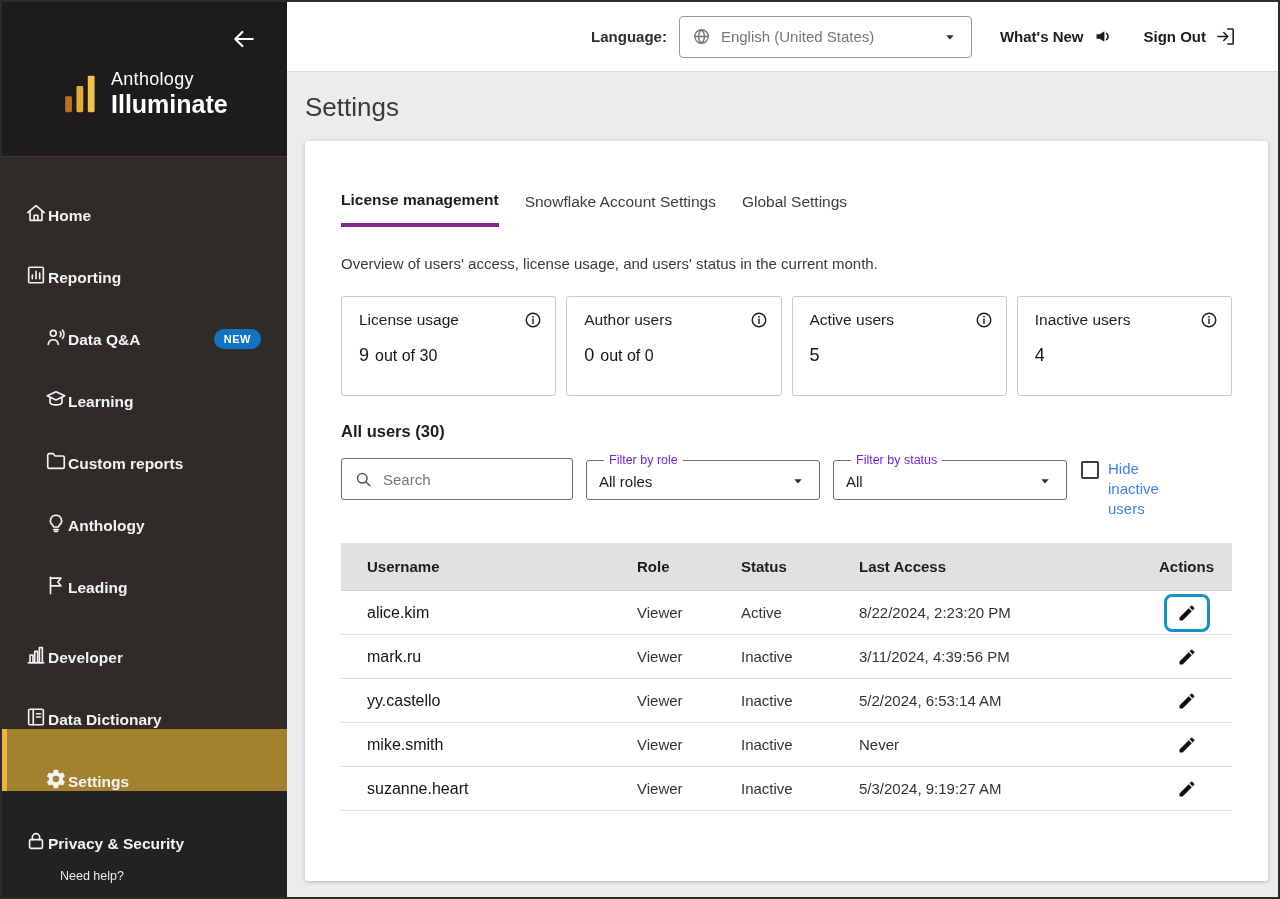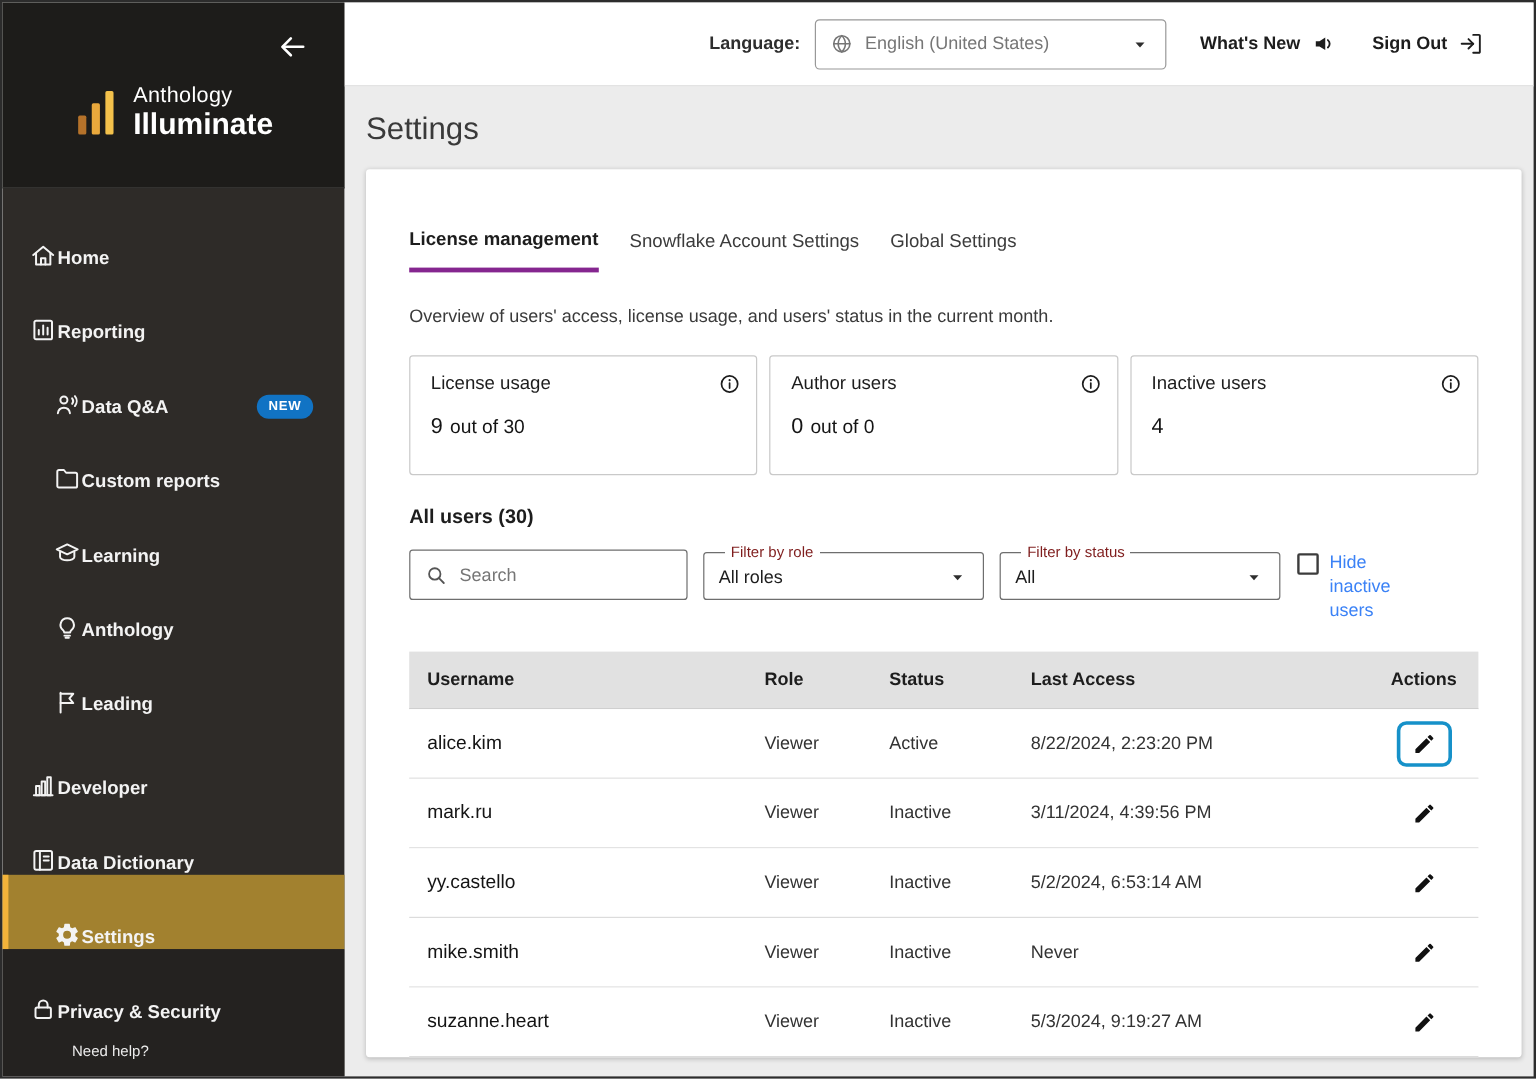--- a/index.html
+++ b/index.html
@@ -52,30 +52,30 @@
   .stat-value{margin-top:16px;display:flex;align-items:baseline;gap:6px;color:#141414}
   .stat-value .num{font-size:18px}
   .stat-value .suffix{font-size:16px}
 
   .all-users{font-size:16.5px;font-weight:700;color:#1d1d1d;margin-bottom:12px}
   .filters{display:flex;gap:13px;margin-bottom:24px;align-items:flex-start}
   .search-box{width:232px;height:42px;border:1px solid #6e6e6e;border-radius:3px;display:flex;align-items:center;gap:10px;padding:0 12px;margin-top:5px;background:#fff;color:#555}
   .search-box input{border:none;outline:none;font-size:15px;width:160px;color:#333;font-family:inherit;background:transparent}
   .search-box input::placeholder{color:#767676}
   fieldset.selectf{width:234px;border:1px solid #6e6e6e;border-radius:3px;padding:0 12px;height:47px;background:#fff}
-  fieldset.selectf legend{font-size:12.5px;color:#7f1d1d;padding:0 5px;margin-left:5px}
+  fieldset.selectf legend{font-size:12.5px;color:#6d28d9;padding:0 5px;margin-left:5px}
   .sel-inner{display:flex;align-items:center;justify-content:space-between;height:28px;font-size:15px;color:#1d1d1d;cursor:pointer}
   .sel-inner .caret{color:#2e2e2e;display:flex}
   .hide-inactive{display:flex;gap:9px;margin-top:6px;margin-left:1px}
   .cb{width:18px;height:18px;border:2px solid #3c3c3c;border-radius:2px;flex:0 0 18px;background:#fff;cursor:pointer;margin-top:2px}
   .cb-label{font-size:15px;color:#3b82f6;width:64px;line-height:20px}
 
   .tbl-head{display:grid;grid-template-columns:296px 104px 118px 300px 1fr;background:#e1e1e1;height:48px;align-items:center;font-weight:700;font-size:15px;color:#1d1d1d;border-bottom:1px solid #cfcfcf}
-  .tbl-row{display:grid;grid-template-columns:296px 104px 118px 300px 1fr;height:58px;align-items:center;border-bottom:1px solid #dcdcdc;font-size:15px;color:#333;background:#fff}
-  .tbl-head > div:first-child,.tbl-row > div:first-child{padding-left:15px}
+  .tbl-row{display:grid;grid-template-columns:296px 104px 118px 300px 1fr;height:44px;align-items:center;border-bottom:1px solid #dcdcdc;font-size:15px;color:#333;background:#fff}
+  .tbl-head > div:first-child,.tbl-row > div:first-child{padding-left:26px}
   .col-actions{text-align:right;padding-right:30px}
   .cell-user{font-size:16px;color:#141414}
   .cell-actions{display:flex;justify-content:flex-end;padding-right:22px}
   .edit-btn{width:46px;height:38px;border:3px solid transparent;background:none;border-radius:8px;display:flex;align-items:center;justify-content:center;cursor:pointer;color:#111}
   .edit-btn.focused{border-color:#1691c9}
 
   svg{display:block}
 </style>
 </head>
 <body>
@@ -135,33 +135,33 @@
               <path d="M16.5 6.5c1.2 1.5 1.2 3.5 0 5"></path>
               <path d="M19 4.5c2.2 2.6 2.2 6.4 0 9"></path>
             </svg>
           </span>
         <span>Data Q&amp;A</span>
         <span class="badge">NEW</span>
       </div>
       <div class="nav-item indent">
         <span class="nav-icon">
             <svg width="22" height="22" viewBox="0 0 24 24" fill="none" stroke="currentColor" stroke-width="1.8" stroke-linecap="round" stroke-linejoin="round">
-              <path d="M3 7V5.5A1.5 1.5 0 0 1 4.5 4H9l2 2.5h8.5A1.5 1.5 0 0 1 21 8v10.5a1.5 1.5 0 0 1-1.5 1.5h-15A1.5 1.5 0 0 1 3 18.5V7z"></path>
-            </svg>
-          </span>
-        <span>Custom reports</span>
-      </div>
-      <div class="nav-item indent">
-        <span class="nav-icon">
-            <svg width="22" height="22" viewBox="0 0 24 24" fill="none" stroke="currentColor" stroke-width="1.8" stroke-linecap="round" stroke-linejoin="round">
               <path d="M12 4 2.5 8.5 12 13l9.5-4.5L12 4z"></path>
               <path d="M5.5 10.8v4.7c0 1.6 2.9 2.9 6.5 2.9s6.5-1.3 6.5-2.9v-4.7"></path>
             </svg>
           </span>
         <span>Learning</span>
+      </div>
+      <div class="nav-item indent">
+        <span class="nav-icon">
+            <svg width="22" height="22" viewBox="0 0 24 24" fill="none" stroke="currentColor" stroke-width="1.8" stroke-linecap="round" stroke-linejoin="round">
+              <path d="M3 7V5.5A1.5 1.5 0 0 1 4.5 4H9l2 2.5h8.5A1.5 1.5 0 0 1 21 8v10.5a1.5 1.5 0 0 1-1.5 1.5h-15A1.5 1.5 0 0 1 3 18.5V7z"></path>
+            </svg>
+          </span>
+        <span>Custom reports</span>
       </div>
       <div class="nav-item indent">
         <span class="nav-icon">
             <svg width="22" height="22" viewBox="0 0 24 24" fill="none" stroke="currentColor" stroke-width="1.8" stroke-linecap="round" stroke-linejoin="round">
               <path d="M12 3.5a6 6 0 0 0-3.9 10.6c.7.6 1.1 1.4 1.2 2.3h5.4c.1-.9.5-1.7 1.2-2.3A6 6 0 0 0 12 3.5z"></path>
               <path d="M9.5 19.3h5M10.5 21.3h3"></path>
             </svg>
           </span>
         <span>Anthology</span>
       </div>
@@ -296,20 +296,36 @@
                   <svg width="18" height="18" viewBox="0 0 24 24" fill="none" stroke="currentColor" stroke-width="1.9">
                     <circle cx="12" cy="12" r="9"></circle>
                     <path d="M12 11v5.5" stroke-linecap="round"></path>
                     <circle cx="12" cy="7.7" r="1.2" fill="currentColor" stroke="none"></circle>
                   </svg>
                 </span>
             </div>
             <div class="stat-value">
               <span class="num">0</span>
               <span class="suffix">out of 0</span>
+            </div>
+          </div>
+          <div class="stat">
+            <div class="stat-head">
+              <span class="stat-title">Active users</span>
+              <span class="info-icon">
+                  <svg width="18" height="18" viewBox="0 0 24 24" fill="none" stroke="currentColor" stroke-width="1.9">
+                    <circle cx="12" cy="12" r="9"></circle>
+                    <path d="M12 11v5.5" stroke-linecap="round"></path>
+                    <circle cx="12" cy="7.7" r="1.2" fill="currentColor" stroke="none"></circle>
+                  </svg>
+                </span>
+            </div>
+            <div class="stat-value">
+              <span class="num">5</span>
+              <span class="suffix"></span>
             </div>
           </div>
           <div class="stat">
             <div class="stat-head">
               <span class="stat-title">Inactive users</span>
               <span class="info-icon">
                   <svg width="18" height="18" viewBox="0 0 24 24" fill="none" stroke="currentColor" stroke-width="1.9">
                     <circle cx="12" cy="12" r="9"></circle>
                     <path d="M12 11v5.5" stroke-linecap="round"></path>
                     <circle cx="12" cy="7.7" r="1.2" fill="currentColor" stroke="none"></circle>

